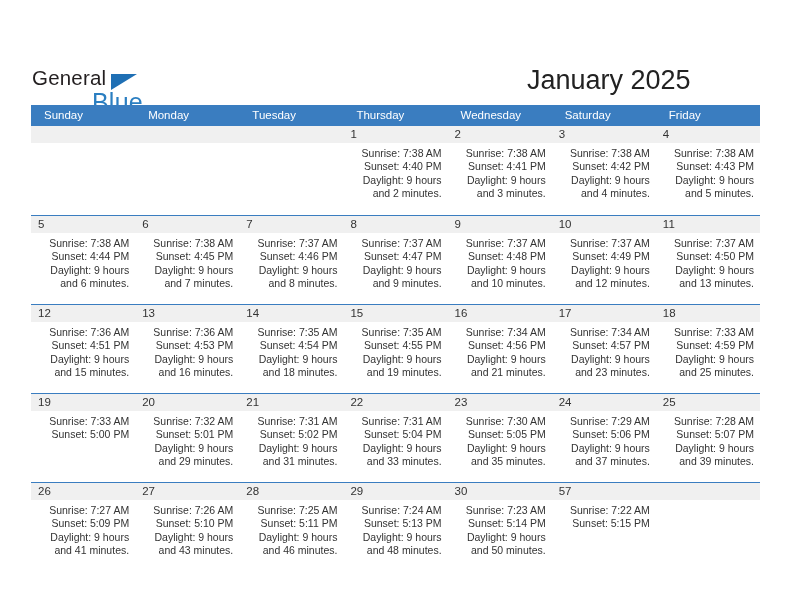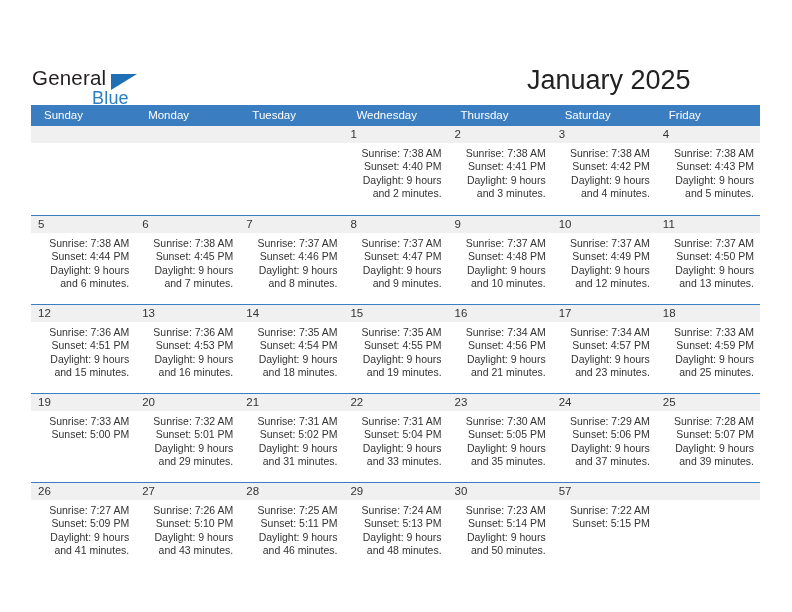--- a/index.html
+++ b/index.html
@@ -52,21 +52,21 @@
     top: 8px;
     width: 0;
     height: 0;
     border-left: 26px solid #1f6fb4;
     border-bottom: 16px solid transparent;
   }
   .brand-blue {
     position: absolute;
     left: 60px;
     top: 22px;
-    font-size: 18px;
+    font-size: 25px;
     letter-spacing: 0.2px;
     color: #2a7ec1;
   }
 
   .title-block {
     position: absolute;
     right: 0;
     top: 0;
     text-align: left;
   }
@@ -167,22 +167,22 @@
     </div>
 
   </div>
 
   <div class="calendar">
 
     <div class="dow-row">
       <div class="dow">Sunday</div>
       <div class="dow">Monday</div>
       <div class="dow">Tuesday</div>
+      <div class="dow">Thursday</div>
       <div class="dow">Wednesday</div>
-      <div class="dow">Thursday</div>
       <div class="dow">Saturday</div>
       <div class="dow">Friday</div>
     </div>
 
     <div class="week first">
       <div class="day empty">
         <div class="day-num"></div>
         <div class="day-body">
           <div></div>
           <div></div>

